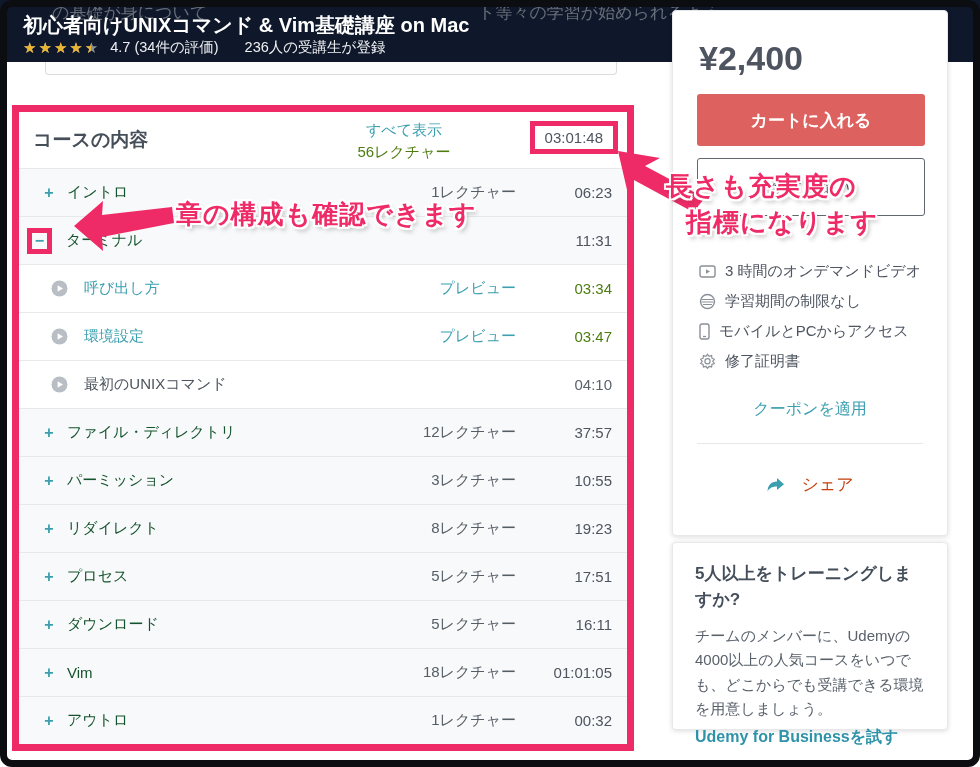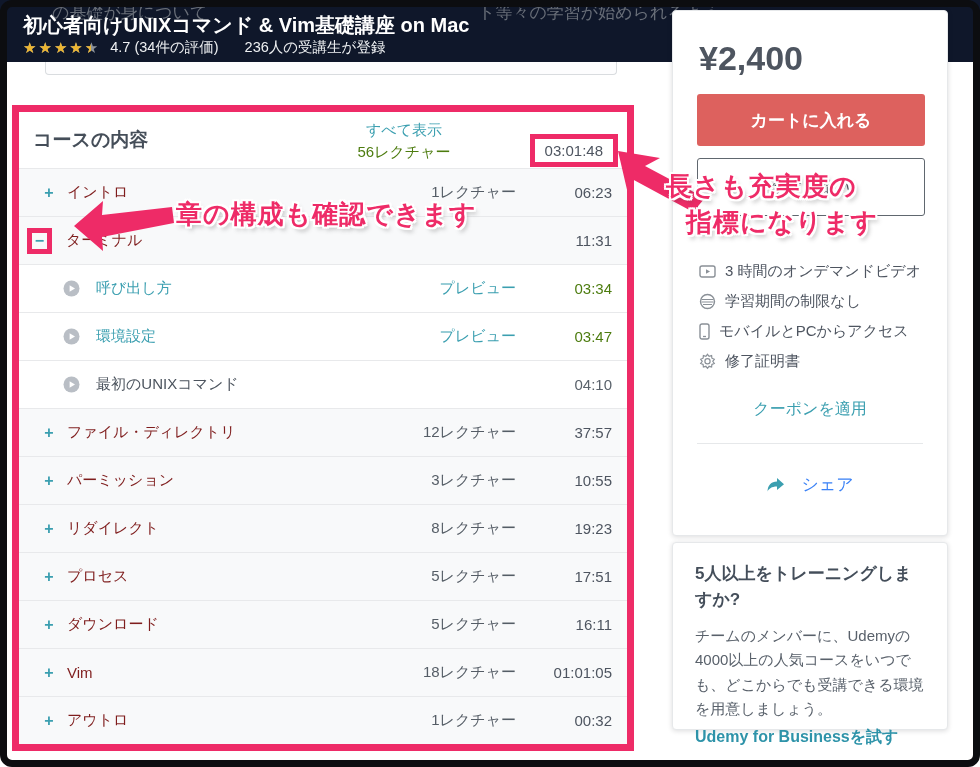--- a/index.html
+++ b/index.html
@@ -22,29 +22,29 @@
   
   .partial-box{position:absolute;left:45px;top:62px;width:572px;height:13px;background:#fdfdfe;border:1px solid #d9dcdf;border-top:none;border-radius:0 0 4px 4px;z-index:4;}
 
   
   .course-box{position:absolute;left:12px;top:105px;width:622px;height:646px;border:7px solid #ee2b67;background:#fff;z-index:10;overflow:hidden;}
   .cb-header{position:relative;height:56px;background:#fff;}
   .cb-title{position:absolute;left:14px;top:15px;font-size:19px;font-weight:700;color:#454e59;}
   .cb-mid{position:absolute;left:0;right:0;top:7px;text-align:center;transform:translateX(81px);line-height:1.45;}
   .cb-showall{color:#3b9fb0;font-size:15px;cursor:pointer;}
   .cb-count{color:#4d7c0f;font-size:15px;}
-  .time-pill{position:absolute;right:9px;top:22px;border:5px solid #ee2b67;padding:3px 10px;font-size:15px;color:#4e5560;background:#fff;}
+  .time-pill{position:absolute;right:9px;top:9px;border:5px solid #ee2b67;padding:3px 10px;font-size:15px;color:#4e5560;background:#fff;}
 
   .row{display:flex;align-items:center;height:48px;border-top:1px solid #e8e9eb;padding:0 15px 0 22px;font-size:15px;}
   .row.section{background:#f8f9fa;cursor:pointer;}
-  .row.lecture{background:#fff;padding-left:44px;}
+  .row.lecture{background:#fff;padding-left:32px;}
   .expand{width:16px;color:#3b9fb0;font-weight:700;font-size:16px;flex:0 0 auto;text-align:center;}
   .minus-wrap{display:inline-flex;align-items:center;justify-content:center;width:25px;height:26px;border:5px solid #ee2b67;margin:-6px 4px -6px -14px;flex:0 0 auto;}
   .minus-wrap .expand{width:auto;}
-  .s-label{margin-left:10px;color:#7f1d1d;flex:0 1 auto;white-space:nowrap;}
+  .s-label{margin-left:10px;color:#14532d;flex:0 1 auto;white-space:nowrap;}
   .spacer{flex:1;}
   .s-count{width:112px;text-align:right;color:#555d66;margin-right:18px;flex:0 0 auto;}
   .s-time{width:78px;text-align:right;color:#4e5560;flex:0 0 auto;}
   .play-icon{flex:0 0 auto;margin-right:16px;display:inline-flex;}
   .l-label{color:#4c545e;white-space:nowrap;}
   .l-label.teal,.l-preview,.row .teal-time{color:#3b9fb0;}
   .l-preview{margin-right:18px;width:auto;text-align:right;cursor:pointer;flex:0 0 auto;}
   .l-time{width:78px;text-align:right;color:#5a626b;flex:0 0 auto;}
   .l-time.teal{color:#4d7c0f;}
 
@@ -53,21 +53,21 @@
   .buy-card{left:672px;top:10px;width:276px;height:526px;}
   .price{margin:28px 0 0 26px;font-size:34px;font-weight:700;color:#4e5560;}
   .cart-btn{display:block;margin:16px 24px 0;width:228px;height:52px;background:#dd615e;border:none;border-radius:3px;color:#fff;font-size:17px;font-weight:700;cursor:pointer;}
   .buy-btn{display:block;margin:12px 24px 0;width:228px;height:58px;background:#fff;border:1px solid #60676f;border-radius:3px;color:#4e5560;font-size:17px;cursor:pointer;}
   .contents-block{position:absolute;left:26px;top:240px;right:16px;}
   .contents-title{font-size:16px;color:#4e5560;margin-bottom:10px;}
   .feature{display:flex;align-items:center;gap:9px;margin-top:11px;color:#4e5560;font-size:15px;white-space:nowrap;}
   .f-icon{display:inline-flex;flex:0 0 auto;}
   .coupon-link{position:absolute;left:0;right:0;top:388px;text-align:center;color:#3b9fb0;font-size:16px;cursor:pointer;}
   .divider{position:absolute;left:24px;right:24px;top:432px;height:1px;background:#e6e8ea;}
-  .share-row{position:absolute;left:0;right:0;top:462px;display:flex;align-items:center;justify-content:center;gap:16px;color:#3b82f6;font-size:17px;cursor:pointer;}
+  .share-row{position:absolute;left:0;right:0;top:462px;display:flex;align-items:center;justify-content:center;gap:16px;color:#c2410c;font-size:17px;cursor:pointer;}
 
   .biz-card{left:672px;top:542px;width:276px;height:188px;padding:18px 22px;}
   .biz-title{font-size:17px;font-weight:700;color:#444e5a;line-height:1.5;}
   .biz-body{font-size:15px;color:#59616b;line-height:1.62;margin-top:12px;}
   .biz-link{font-size:16px;font-weight:700;color:#2e93a9;margin-top:6px;cursor:pointer;}
 
   
   .arrows{position:absolute;inset:0;z-index:40;pointer-events:none;}
   .callout{position:absolute;z-index:41;color:#ee2b67;font-weight:800;font-size:26px;letter-spacing:1px;white-space:nowrap;pointer-events:none;
     text-shadow:-2px -2px 0 #fff,2px -2px 0 #fff,-2px 2px 0 #fff,2px 2px 0 #fff,0 -2px 0 #fff,0 2px 0 #fff,-2px 0 0 #fff,2px 0 0 #fff,3px 4px 4px rgba(60,60,60,.35);text-align:right;}

